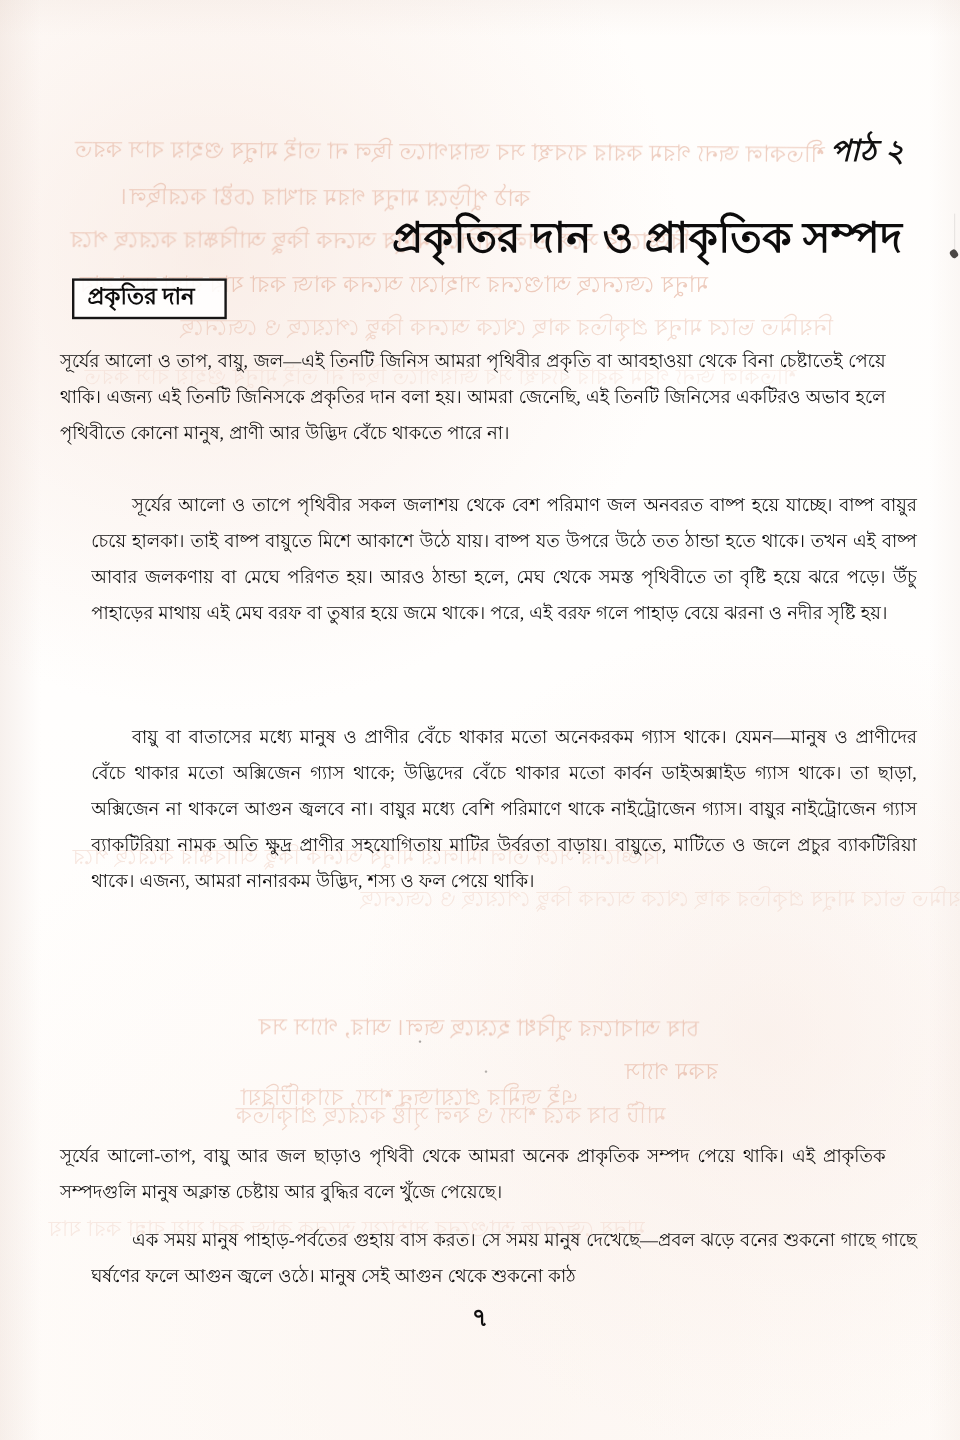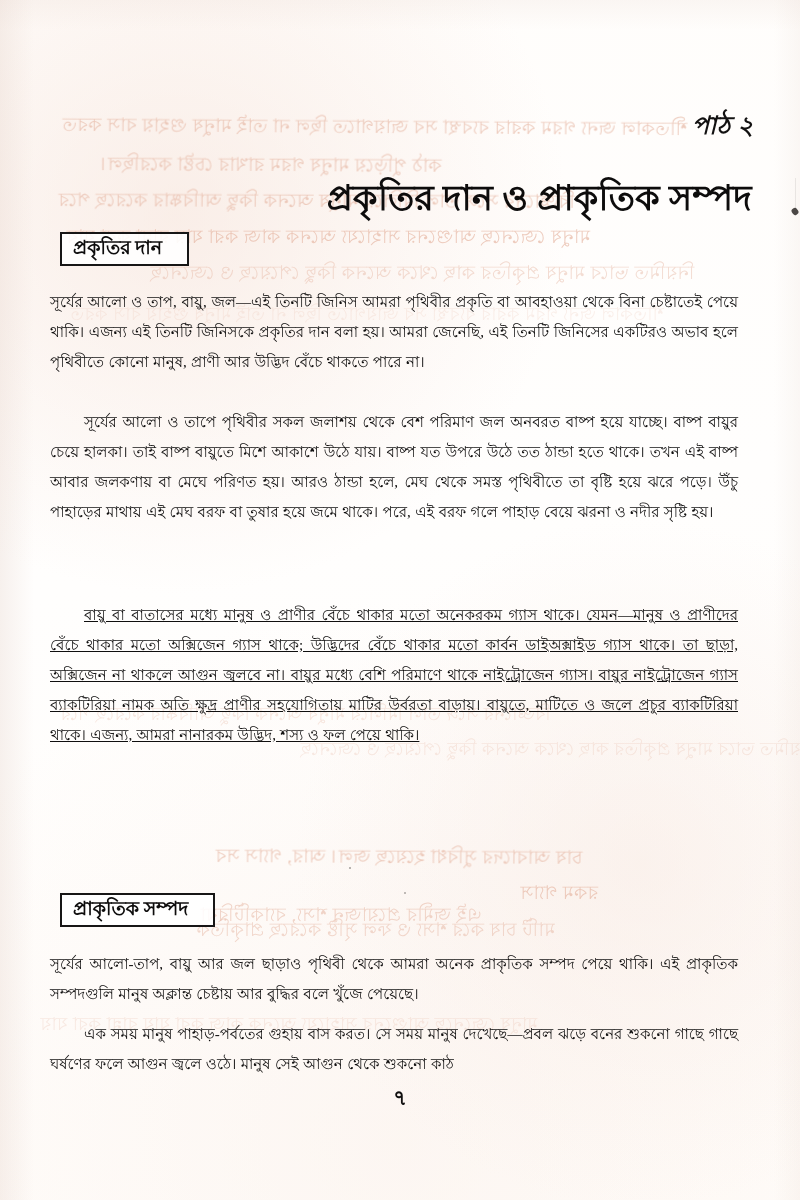--- a/index.html
+++ b/index.html
@@ -105,25 +105,25 @@
     position: absolute;
     left: 50px;
     width: 688px;
     font-size: 15px;
     line-height: 30px;
     text-align: justify;
     text-align-last: left;
     color: #100f0f;
     word-spacing: 0.6px;
   }
-  .para.indent { text-indent: 34px; }
+  .para.indent { text-indent: 34px; margin-left: 26px; }
 
   .p1 { top: 272px; }
   .p2 { top: 392px; }
-  .p3 { top: 585px; text-decoration: underline; }
+  .p3 { top: 585px; }
   .p4 { top: 775px; }
   .p5 { top: 934px; }
   .p6 { top: 1004px; }
 
   .page-number {
     position: absolute;
     left: 0;
     right: 0;
     top: 1082px;
     text-align: center;
@@ -178,21 +178,20 @@
 
     <div class="section-heading sh-1">প্রকৃতির দান</div>
 
     <p class="para p1">সূর্যের আলো ও তাপ, বায়ু, জল—এই তিনটি জিনিস আমরা পৃথিবীর প্রকৃতি বা আবহাওয়া থেকে বিনা চেষ্টাতেই পেয়ে থাকি। এজন্য এই তিনটি জিনিসকে প্রকৃতির দান বলা হয়। আমরা জেনেছি, এই তিনটি জিনিসের একটিরও অভাব হলে পৃথিবীতে কোনো মানুষ, প্রাণী আর উদ্ভিদ বেঁচে থাকতে পারে না।</p>
 
     <p class="para p2 indent">সূর্যের আলো ও তাপে পৃথিবীর সকল জলাশয় থেকে বেশ পরিমাণ জল অনবরত বাষ্প হয়ে যাচ্ছে। বাষ্প বায়ুর চেয়ে হালকা। তাই বাষ্প বায়ুতে মিশে আকাশে উঠে যায়। বাষ্প যত উপরে উঠে তত ঠান্ডা হতে থাকে। তখন এই বাষ্প আবার জলকণায় বা মেঘে পরিণত হয়। আরও ঠান্ডা হলে, মেঘ থেকে সমস্ত পৃথিবীতে তা বৃষ্টি হয়ে ঝরে পড়ে। উঁচু পাহাড়ের মাথায় এই মেঘ বরফ বা তুষার হয়ে জমে থাকে। পরে, এই বরফ গলে পাহাড় বেয়ে ঝরনা ও নদীর সৃষ্টি হয়।</p>
 
     <p class="para p3 indent">বায়ু বা বাতাসের মধ্যে মানুষ ও প্রাণীর বেঁচে থাকার মতো অনেকরকম গ্যাস থাকে। যেমন—মানুষ ও প্রাণীদের বেঁচে থাকার মতো অক্সিজেন গ্যাস থাকে; উদ্ভিদের বেঁচে থাকার মতো কার্বন ডাইঅক্সাইড গ্যাস থাকে। তা ছাড়া, অক্সিজেন না থাকলে আগুন জ্বলবে না। বায়ুর মধ্যে বেশি পরিমাণে থাকে নাইট্রোজেন গ্যাস। বায়ুর নাইট্রোজেন গ্যাস ব্যাকটিরিয়া নামক অতি ক্ষুদ্র প্রাণীর সহযোগিতায় মাটির উর্বরতা বাড়ায়। বায়ুতে, মাটিতে ও জলে প্রচুর ব্যাকটিরিয়া থাকে। এজন্য, আমরা নানারকম উদ্ভিদ, শস্য ও ফল পেয়ে থাকি।</p>
 
 
-    <div class="section-heading sh-2">প্রাকৃতিক সম্পদ</div>
 
     <p class="para p6 indent">এক সময় মানুষ পাহাড়-পর্বতের গুহায় বাস করত। সে সময় মানুষ দেখেছে—প্রবল ঝড়ে বনের শুকনো গাছে গাছে ঘর্ষণের ফলে আগুন জ্বলে ওঠে। মানুষ সেই আগুন থেকে শুকনো কাঠ</p>
 
     <p class="para p5">সূর্যের আলো-তাপ, বায়ু আর জল ছাড়াও পৃথিবী থেকে আমরা অনেক প্রাকৃতিক সম্পদ পেয়ে থাকি। এই প্রাকৃতিক সম্পদগুলি মানুষ অক্লান্ত চেষ্টায় আর বুদ্ধির বলে খুঁজে পেয়েছে।</p>
 
     <div class="page-number">৭</div>
   </div>
 
   <span class="scan-speck" style="left:792px; top:208px; width:6px; height:7px; transform:rotate(-35deg);"></span>
   <span class="hairline" style="left:795px; top:178px; width:1px; height:30px; opacity:0.25;"></span>

